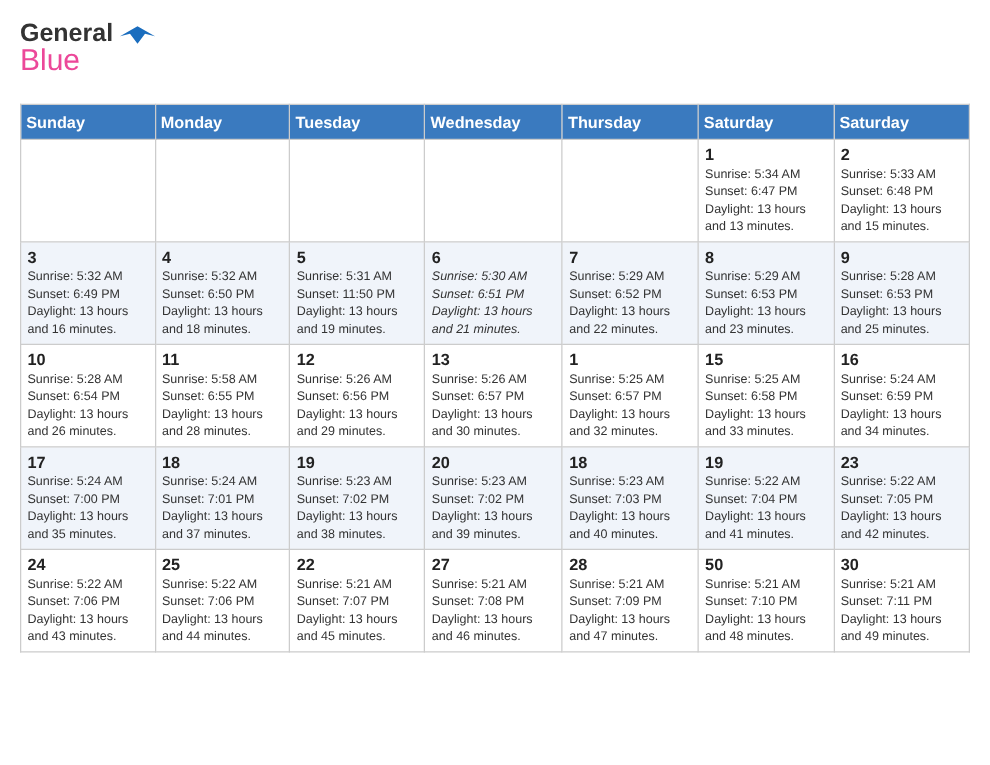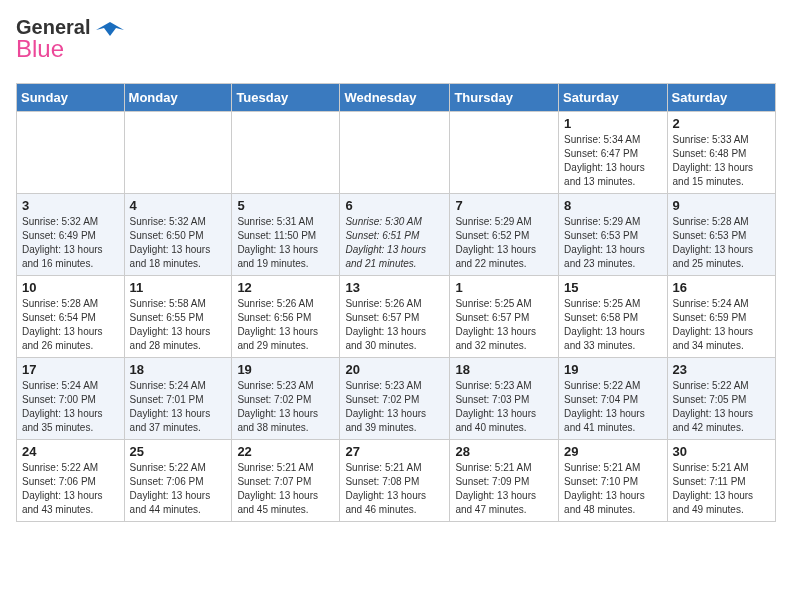--- a/index.html
+++ b/index.html
@@ -310,21 +310,21 @@
 and 46 minutes.</div>
         </td>
         <td>
           <span class="day-number">28</span>
           <div class="day-info" style="white-space: pre-line;">Sunrise: 5:21 AM
 Sunset: 7:09 PM
 Daylight: 13 hours
 and 47 minutes.</div>
         </td>
         <td>
-          <span class="day-number">29</span>
+          <span class="day-number">50</span>
           <div class="day-info" style="white-space: pre-line;">Sunrise: 5:21 AM
 Sunset: 7:10 PM
 Daylight: 13 hours
 and 48 minutes.</div>
         </td>
         <td>
           <span class="day-number">30</span>
           <div class="day-info" style="white-space: pre-line;">Sunrise: 5:21 AM
 Sunset: 7:11 PM
 Daylight: 13 hours

